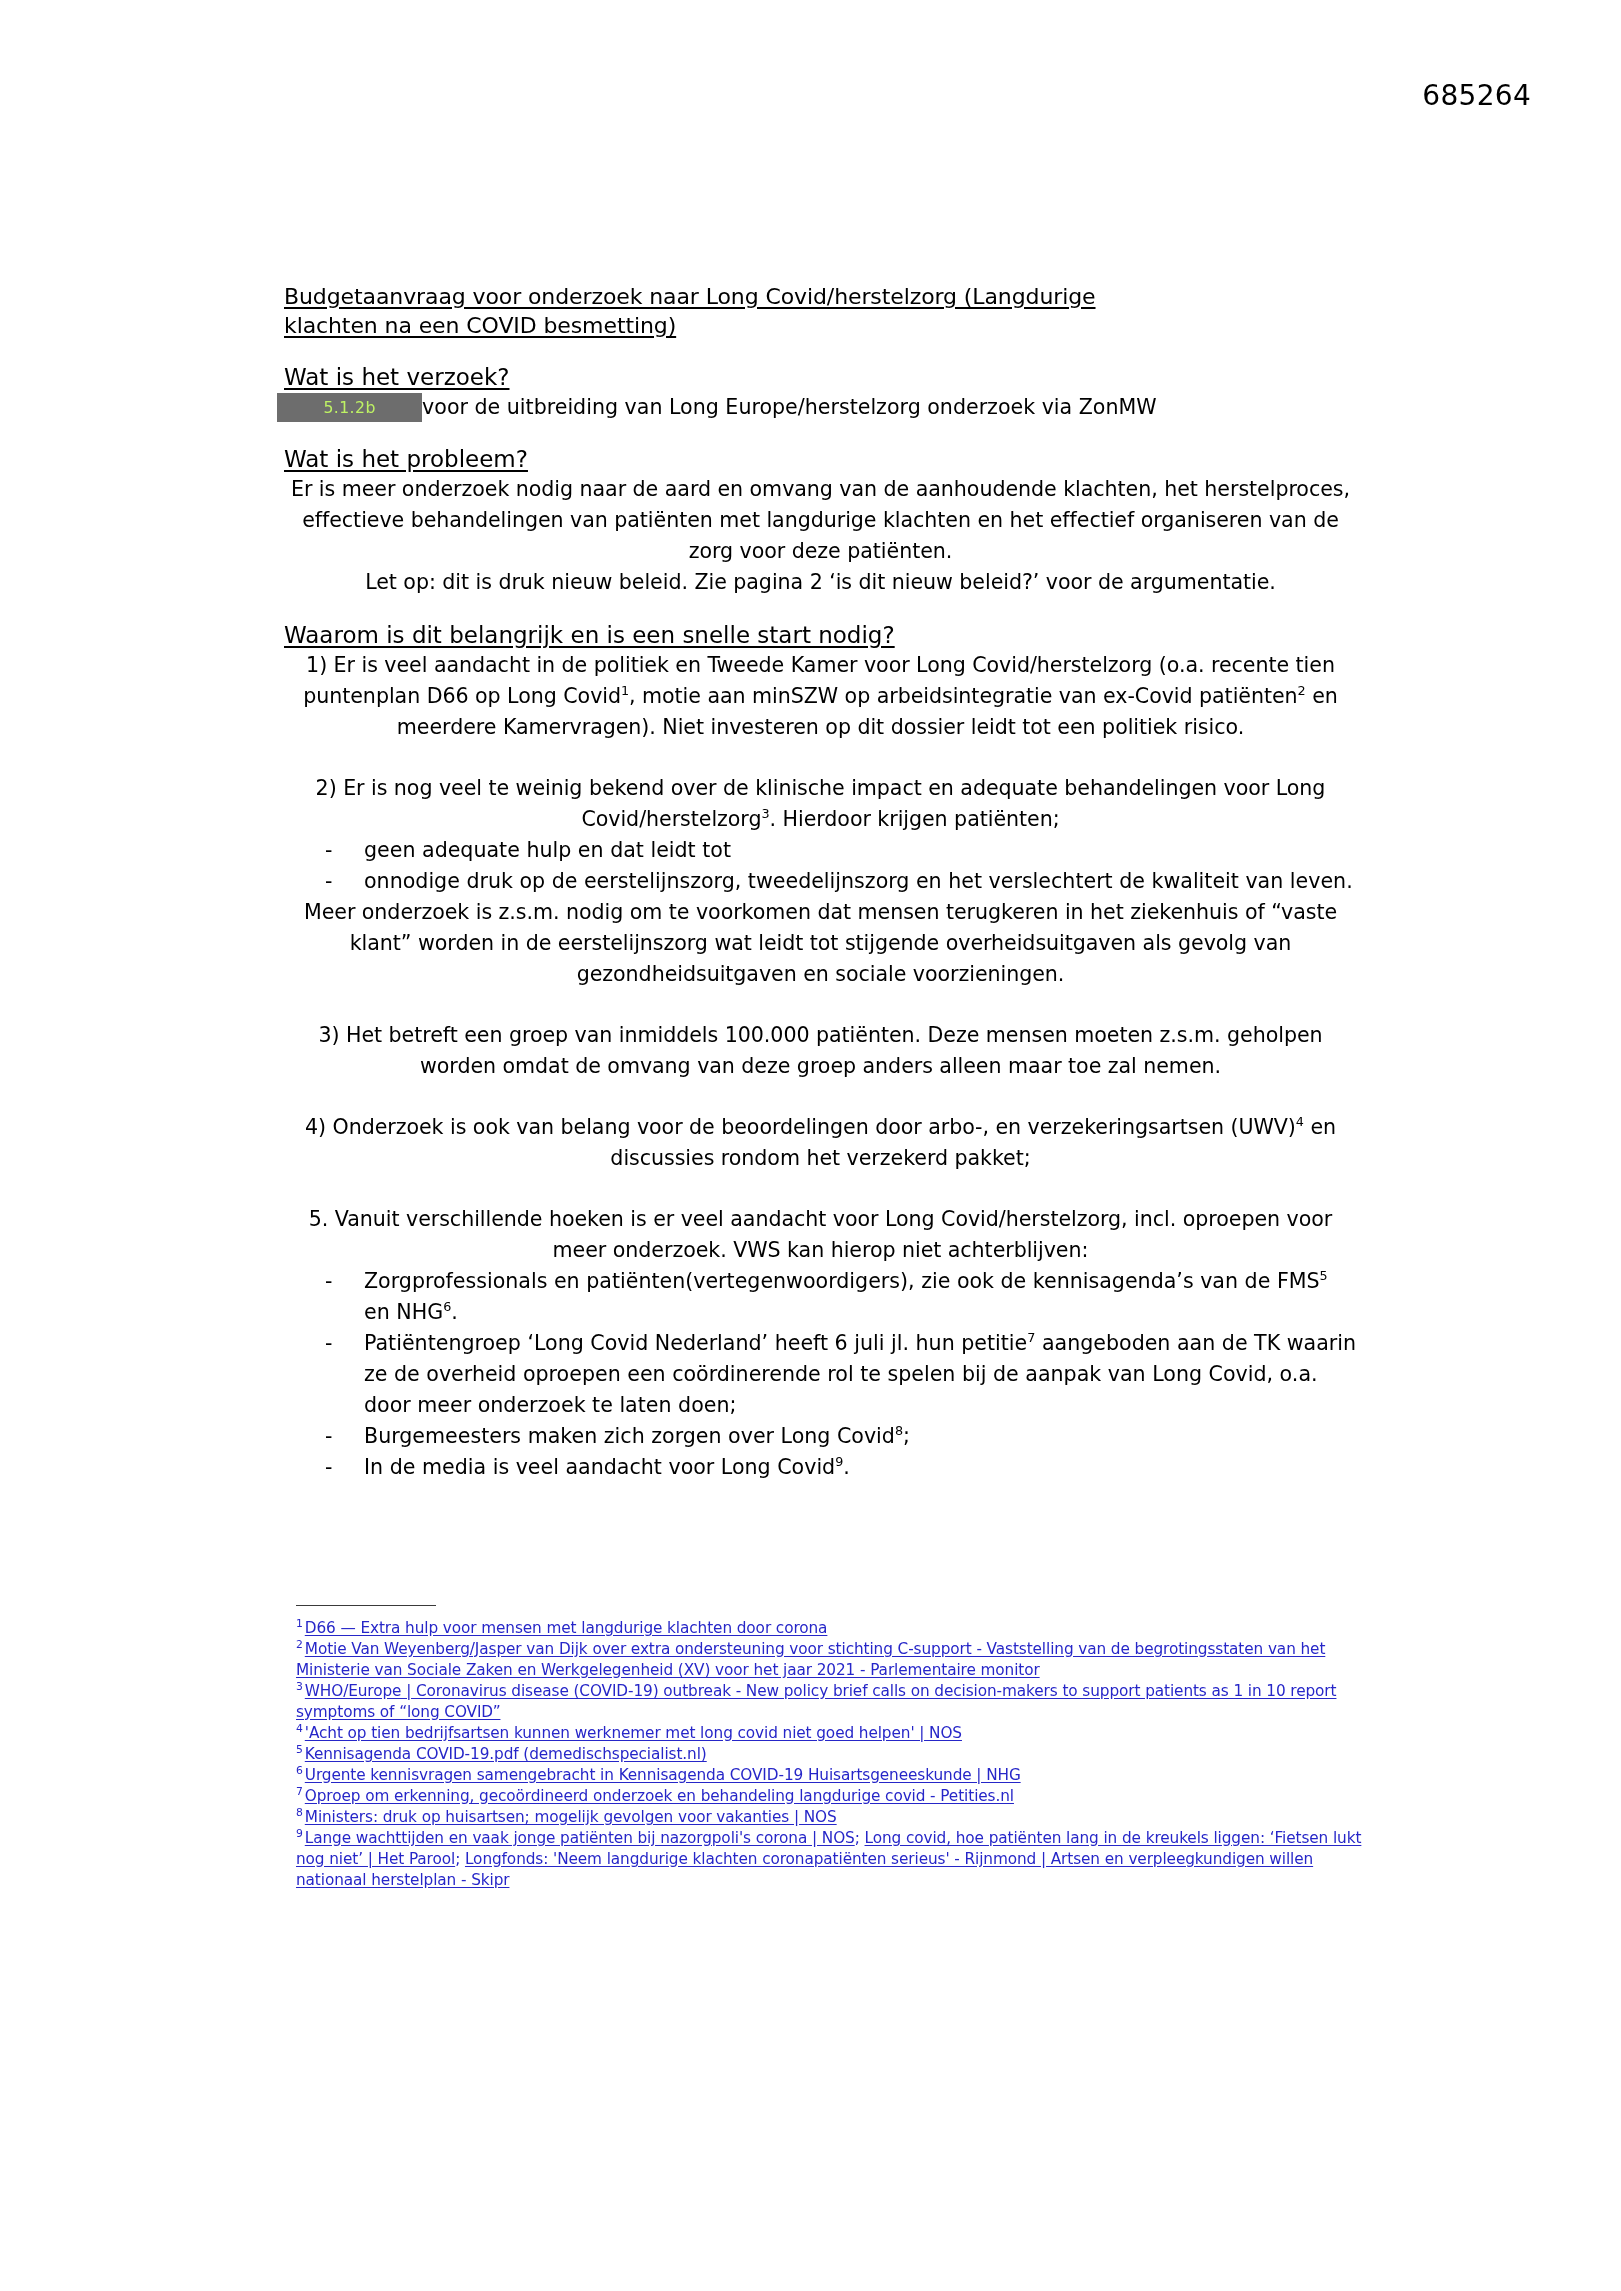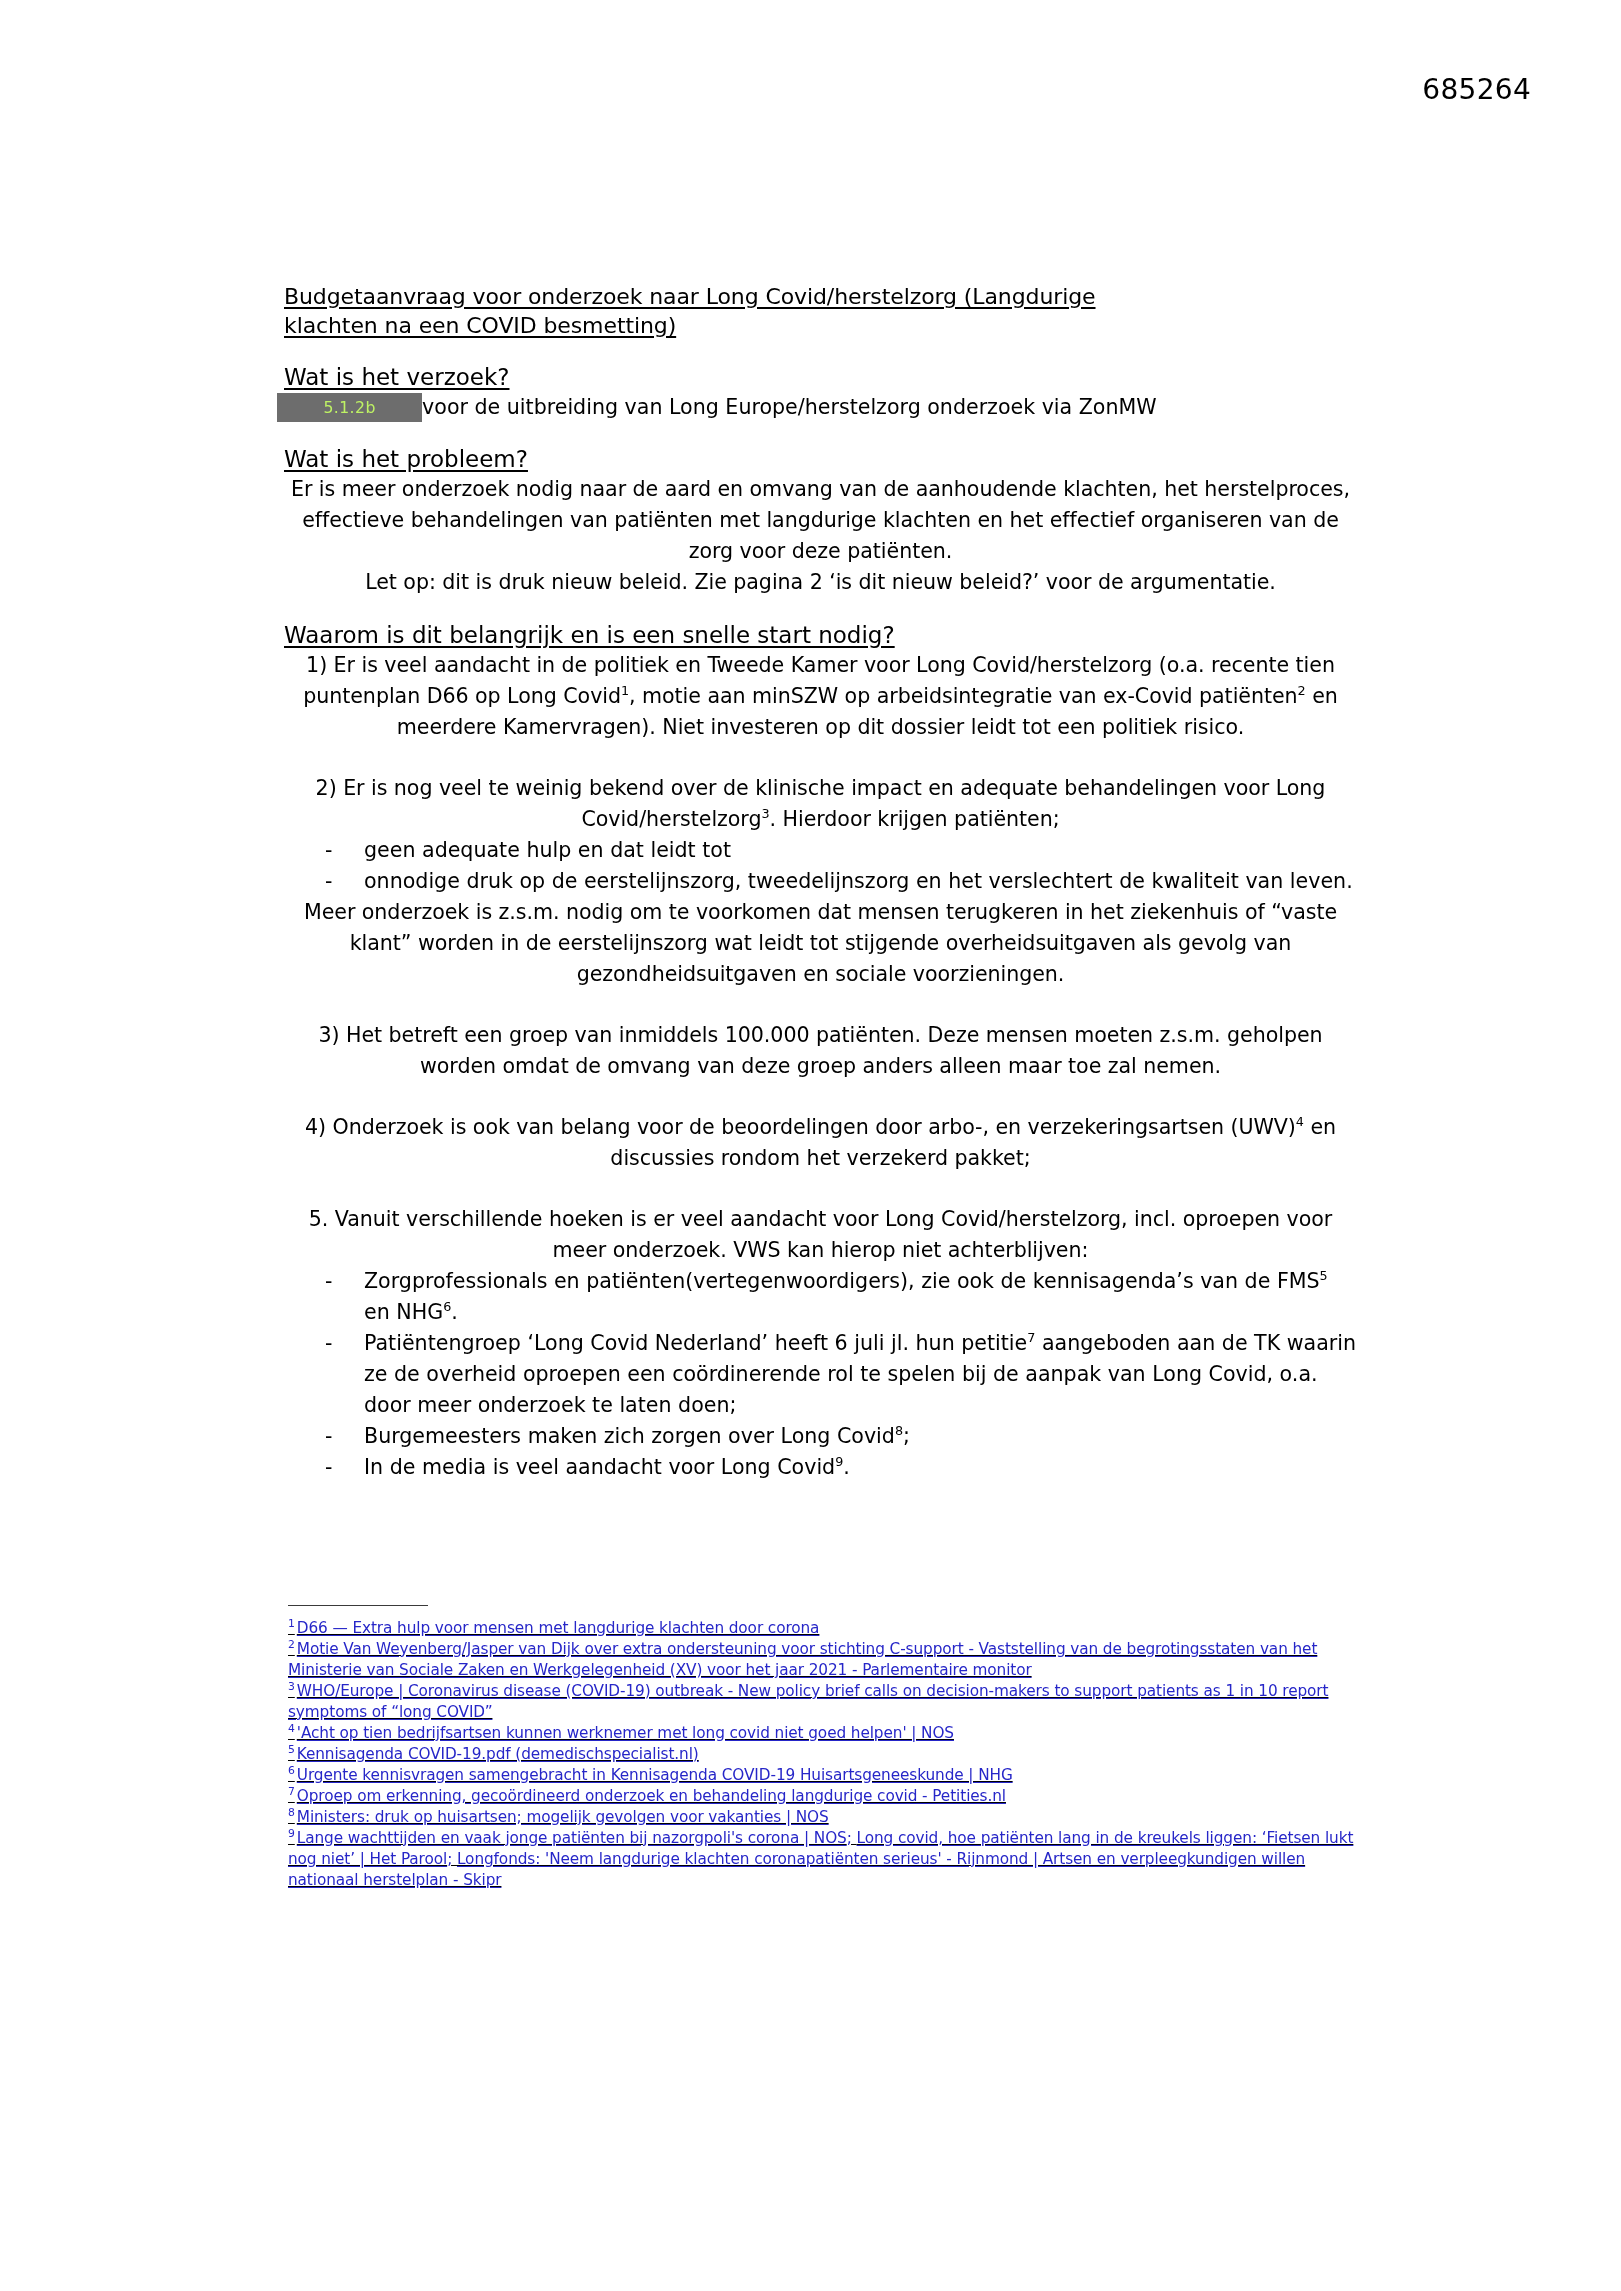--- a/index.html
+++ b/index.html
@@ -14,21 +14,21 @@
     background: #ffffff;
     font-family: "DejaVu Sans", sans-serif;
     color: #000000;
     overflow: hidden;
     box-sizing: border-box;
   }
 
   
   .doc-number {
     position: absolute;
-    top: 73px;
+    top: 79px;
     right: 90px;
     font-size: 28px;
     letter-spacing: 0.3px;
     color: #000;
     font-family: "DejaVu Sans", sans-serif;
   }
 
   
   .content {
     position: absolute;
@@ -113,24 +113,23 @@
   }
   ul.dashes > li .dash {
     position: absolute;
     left: 41px;
     top: 0;
   }
 
   
   .footnotes {
     position: absolute;
-    left: 288px;
+    left: 296px;
     top: 1605px;
     width: 1078px;
-    text-decoration: underline;
   }
   .fn-rule {
     width: 140px;
     height: 0;
     border-top: 1.4px solid #3a3a3a;
     margin-bottom: 11.8px;
   }
   .fn {
     font-size: 15.3px;
     line-height: 21px;

